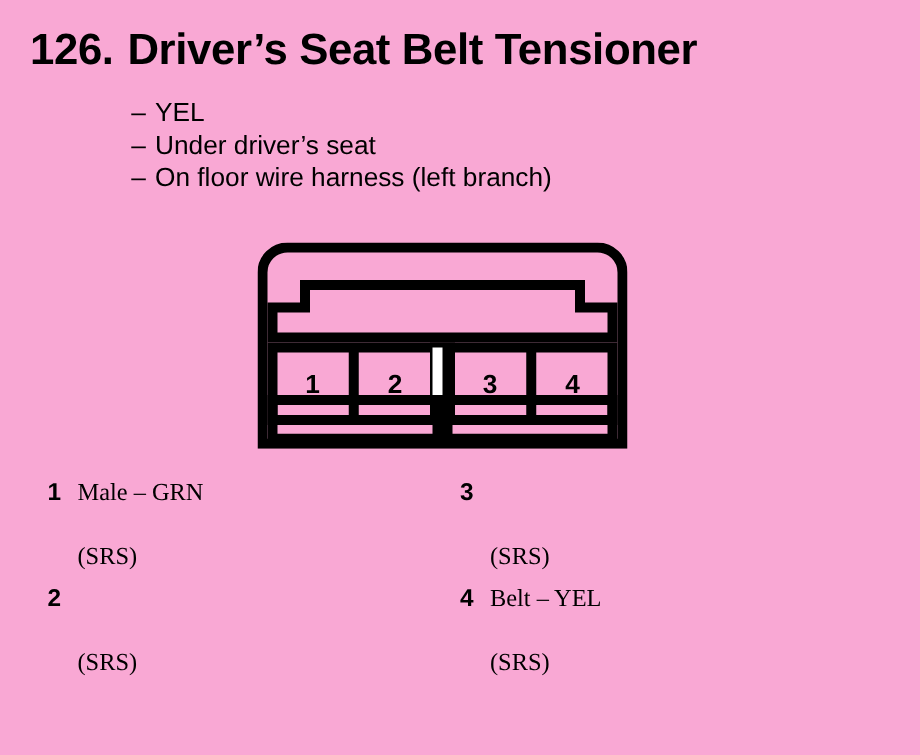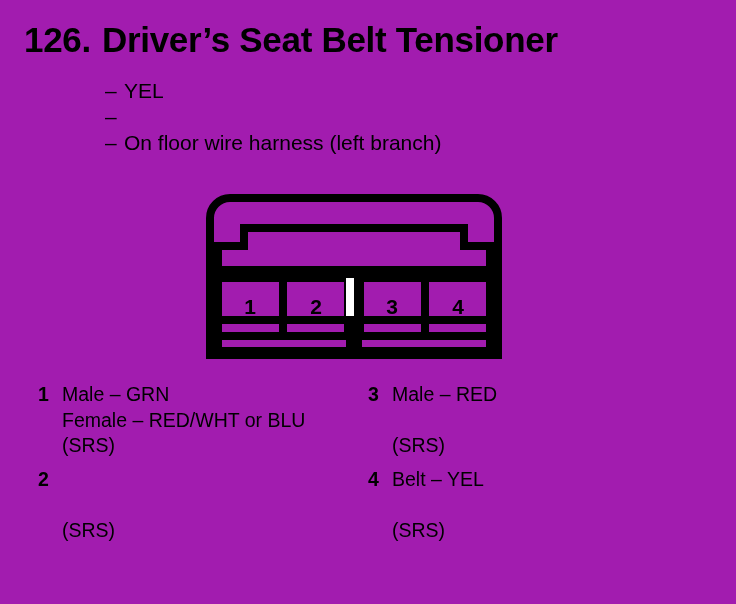--- a/index.html
+++ b/index.html
@@ -13,21 +13,21 @@
     font-family: "Liberation Sans", sans-serif;
     color: #000000;
     overflow: hidden;
     position: relative;
   }
 
   .page {
     position: relative;
     width: 736px;
     height: 604px;
-    background: #a21caf;
+    background: #f9a8d4;
     box-sizing: border-box;
   }
 
   
   .title {
     position: absolute;
     left: 24px;
     top: 22px;
     font-size: 35px;
     font-weight: bold;
@@ -101,20 +101,21 @@
   }
   .pin-index {
     flex: none;
     width: 24px;
     font-weight: bold;
     font-size: 19.5px;
     line-height: 25.5px;
   }
   .pin-lines {
     flex: 1 1 auto;
+    font-family: Liberation Serif, serif;
   }
   .pin-line {
     white-space: nowrap;
     font-size: 19.5px;
     line-height: 25.5px;
   }
 </style>
 </head>
 <body>
 
@@ -124,20 +125,21 @@
     <span class="num">126.</span><span>Driver’s Seat Belt Tensioner</span>
   </div>
 
   <div class="bullets">
     <div class="bullet-row">
       <span class="bullet-dash">–</span>
       <span>YEL</span>
     </div>
     <div class="bullet-row">
       <span class="bullet-dash">–</span>
+      <span>Under driver’s seat</span>
     </div>
     <div class="bullet-row">
       <span class="bullet-dash">–</span>
       <span>On floor wire harness (left branch)</span>
     </div>
   </div>
 
   <div class="connector">
     <svg width="296" height="165" viewBox="0 0 296 165" xmlns="http://www.w3.org/2000/svg">
 
@@ -163,39 +165,39 @@
     </svg>
   </div>
 
   <div class="legend">
 
     <div class="legend-col left">
       <div class="pin-entry">
         <span class="pin-index">1</span>
         <span class="pin-lines">
           <span class="pin-line">Male – GRN</span><br>
-          <span class="pin-line">Female – RED/WHT or BLU</span><br>
+          <br>
           <span class="pin-line">(SRS)</span>
         </span>
       </div>
       <div class="pin-entry">
         <span class="pin-index">2</span>
         <span class="pin-lines">
           <br>
           <br>
           <span class="pin-line">(SRS)</span>
         </span>
       </div>
     </div>
 
     <div class="legend-col right">
       <div class="pin-entry">
         <span class="pin-index">3</span>
         <span class="pin-lines">
-          <span class="pin-line">Male – RED</span><br>
+          <br>
           <br>
           <span class="pin-line">(SRS)</span>
         </span>
       </div>
       <div class="pin-entry">
         <span class="pin-index">4</span>
         <span class="pin-lines">
           <span class="pin-line">Belt – YEL</span><br>
           <br>
           <span class="pin-line">(SRS)</span>

